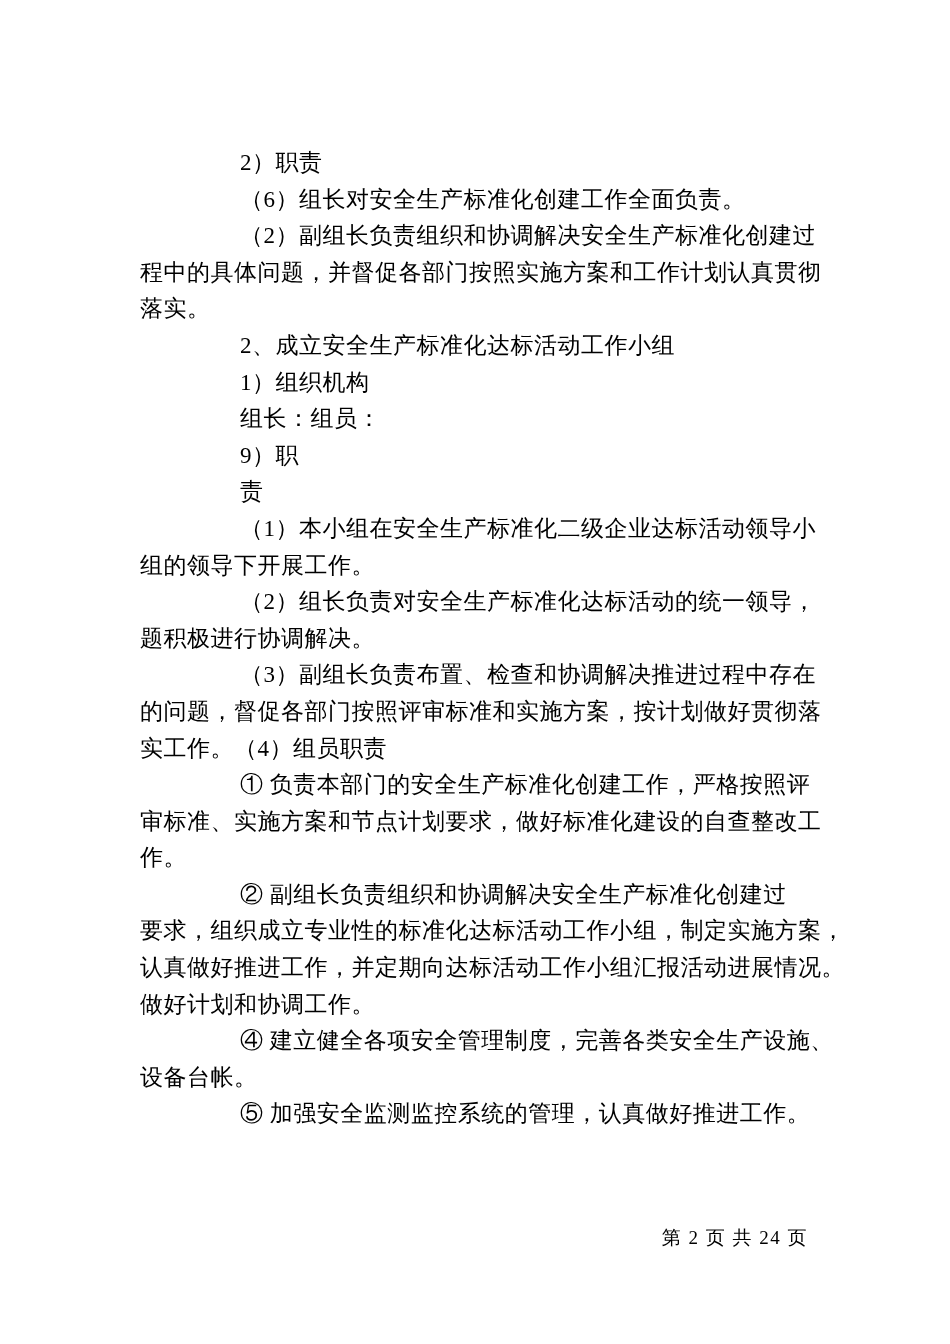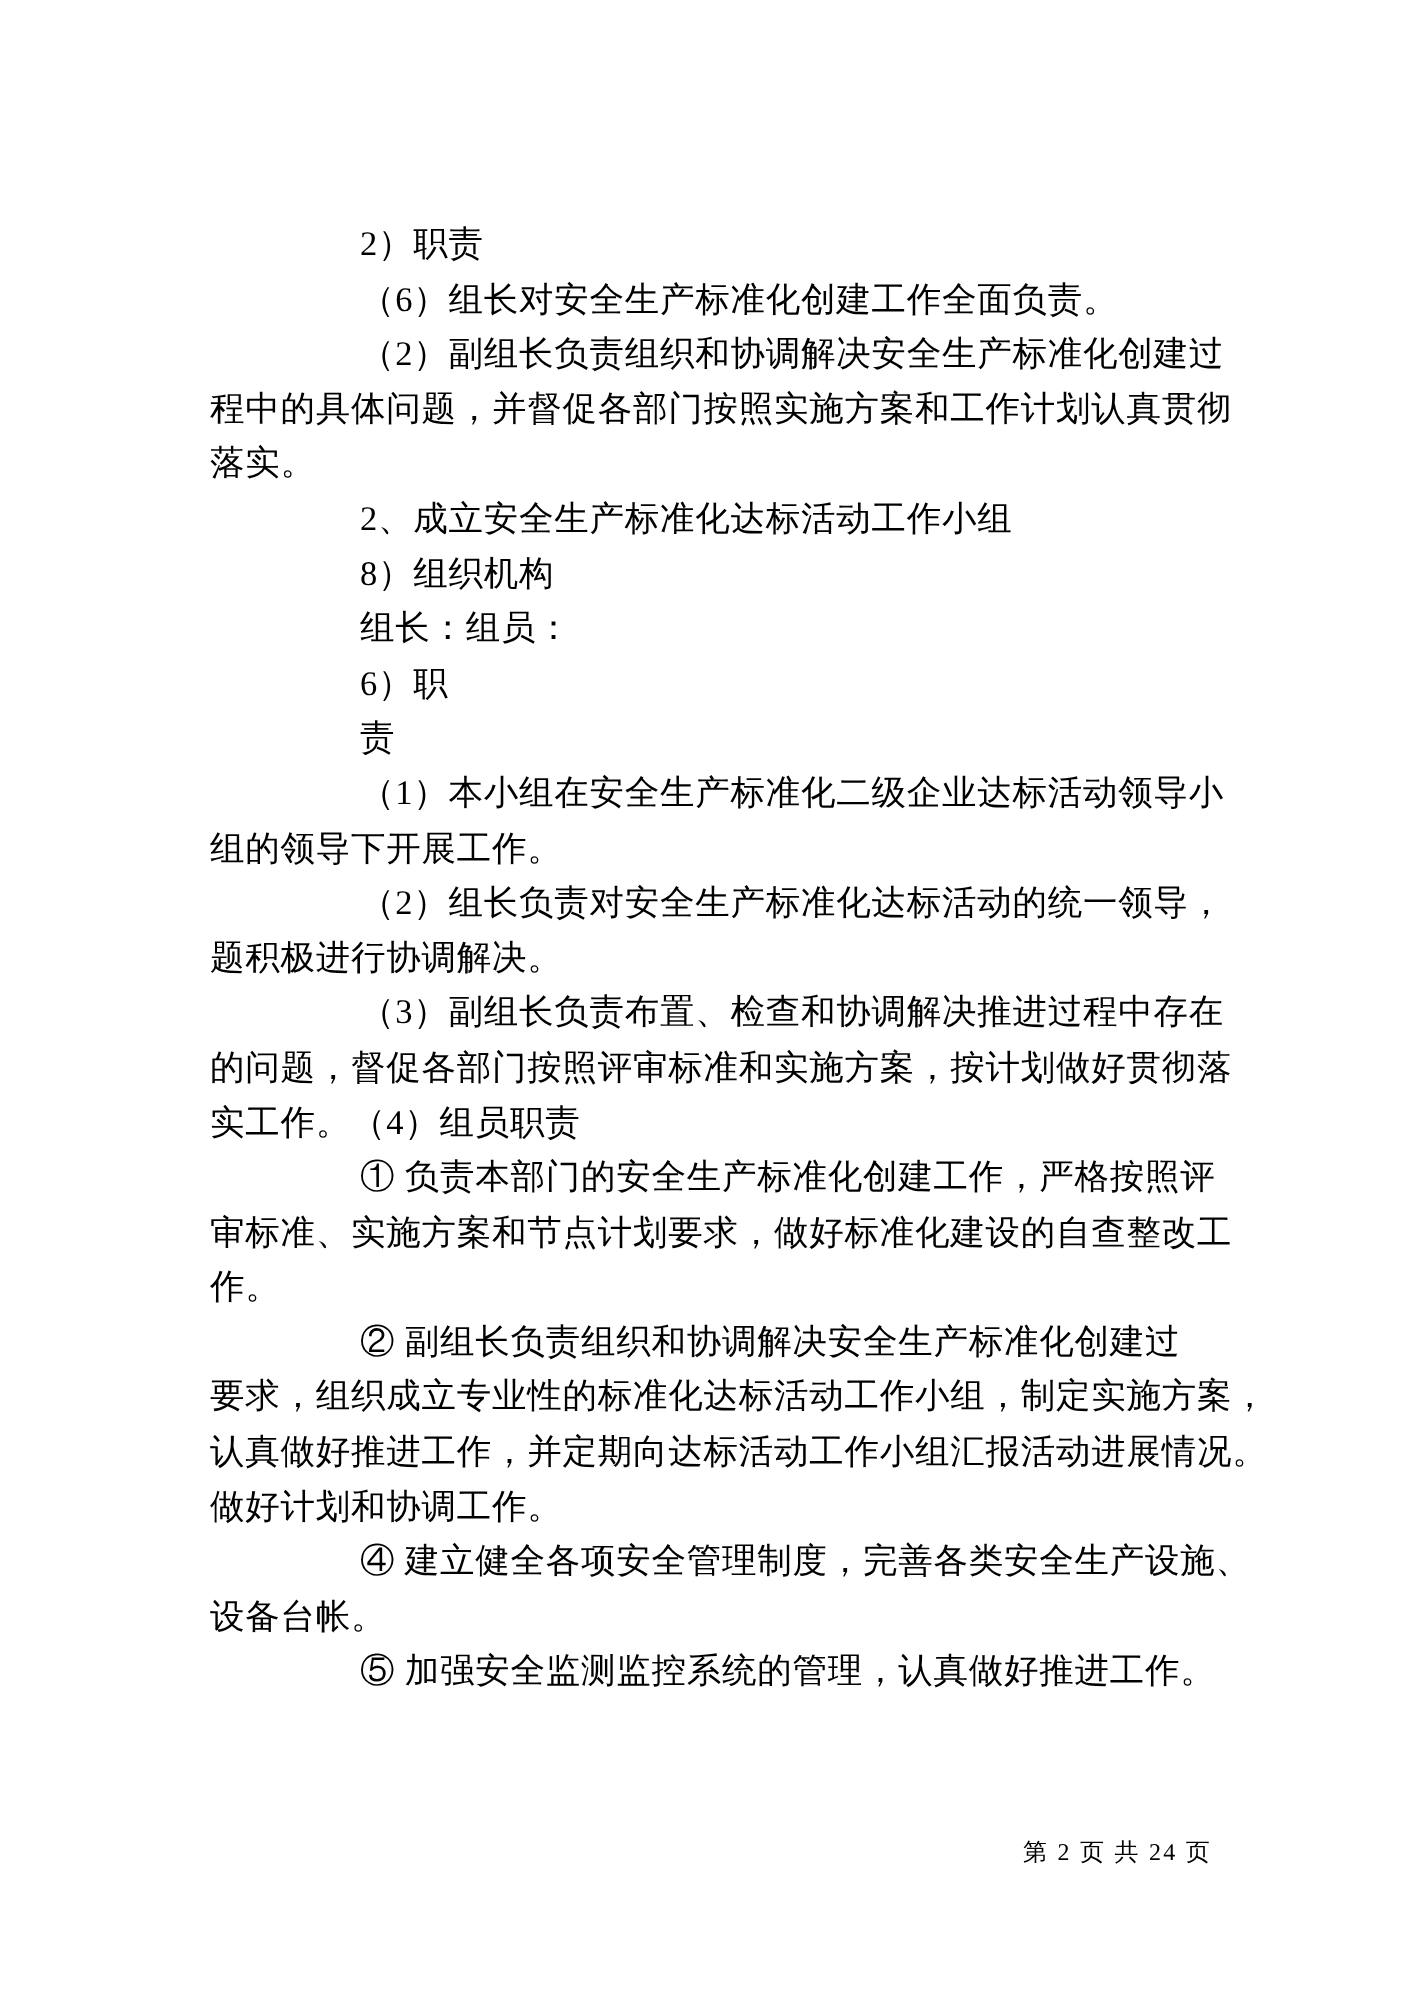--- a/index.html
+++ b/index.html
@@ -31,39 +31,39 @@
   }
   .line.para {
     margin-left: 100px;
   }
   .footer {
     position: absolute;
     top: 1201px;
     left: 140px;
     width: 668px;
     text-align: right;
-    font-size: 16px;
+    font-size: 19px;
     letter-spacing: 1.5px;
     color: #000000;
   }
 </style>
 </head>
 <body>
 
 <div class="page">
   <div class="body-text">
       <div class="line para">2）职责</div>
       <div class="line para">（6）组长对安全生产标准化创建工作全面负责。</div>
       <div class="line para">（2）副组长负责组织和协调解决安全生产标准化创建过</div>
       <div class="line">程中的具体问题，并督促各部门按照实施方案和工作计划认真贯彻</div>
       <div class="line">落实。</div>
       <div class="line para">2、成立安全生产标准化达标活动工作小组</div>
-      <div class="line para">8）组织机构</div>
+      <div class="line para">1）组织机构</div>
       <div class="line para">组长：组员：</div>
-      <div class="line para">6）职</div>
+      <div class="line para">9）职</div>
       <div class="line para">责</div>
       <div class="line para">（1）本小组在安全生产标准化二级企业达标活动领导小</div>
       <div class="line">组的领导下开展工作。</div>
       <div class="line para">（2）组长负责对安全生产标准化达标活动的统一领导，</div>
       <div class="line">题积极进行协调解决。</div>
       <div class="line para">（3）副组长负责布置、检查和协调解决推进过程中存在</div>
       <div class="line">的问题，督促各部门按照评审标准和实施方案，按计划做好贯彻落</div>
       <div class="line">实工作。（4）组员职责</div>
       <div class="line para">① 负责本部门的安全生产标准化创建工作，严格按照评</div>
       <div class="line">审标准、实施方案和节点计划要求，做好标准化建设的自查整改工</div>

